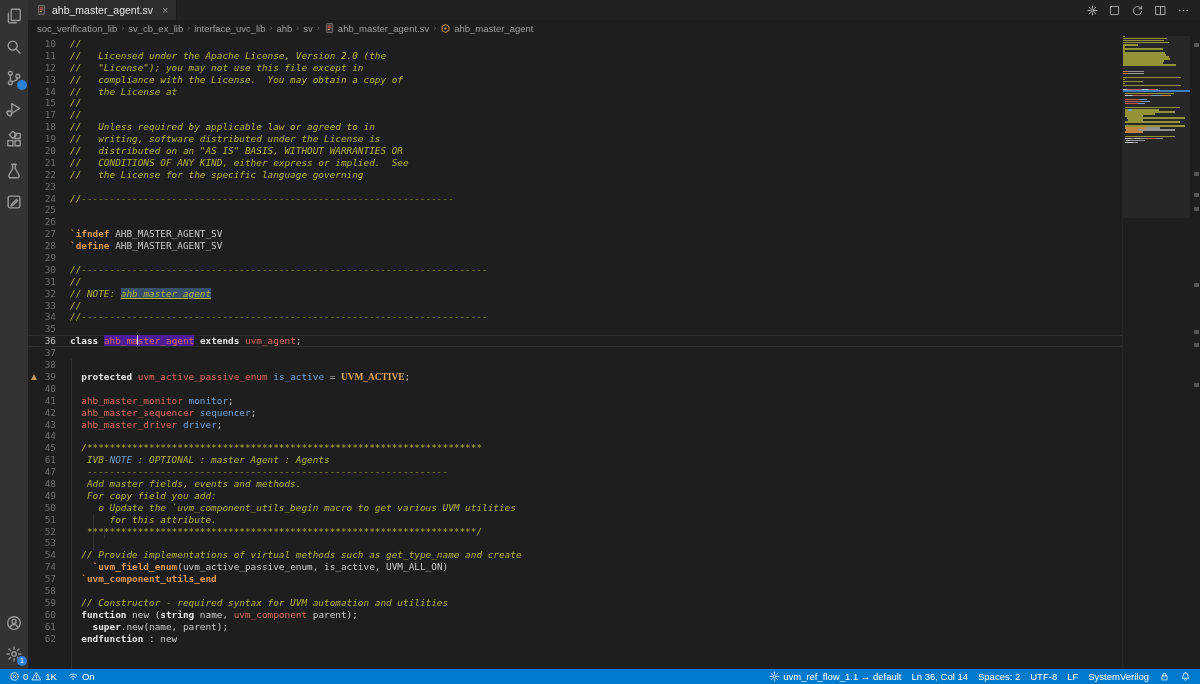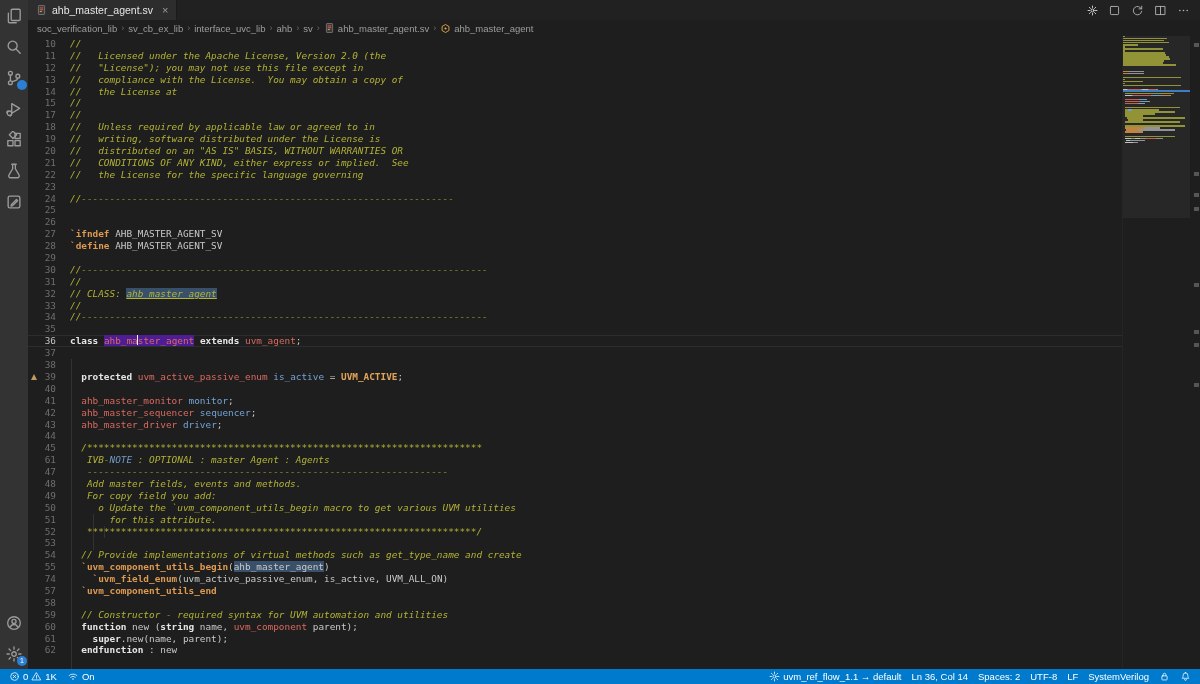--- a/index.html
+++ b/index.html
@@ -51,21 +51,21 @@
   .code { position:absolute; left:42px; top:0; }
 
   .tok-c  { color:#b2b235; font-style:italic; }
   .tok-cl { color:#b2b235; font-style:italic; text-decoration:underline; }
   .tok-ch { color:#b2b235; font-style:italic; text-decoration:underline; background:#39506b; }
   .tok-k  { color:#e6e6e6; font-weight:bold; }
   .tok-t  { color:#d9695f; }
   .tok-th { color:#d9695f; background:#4c1d95; }
   .tok-v  { color:#73a3d6; }
   .tok-m  { color:#de9a50; font-weight:bold; }
-  .tok-C  { color:#e2a458; font-weight:bold; }
+  .tok-C  { color:#e2a458; font-weight:bold;font-family:Liberation Serif, serif; }
   .tok-p  { color:#c9c9c9; }
   .tok-ph { color:#c9c9c9; background:#39506b; }
   .tok-n  { color:#6f9bc7; font-style:italic; }
   .cursor { display:inline-block; width:1.2px; height:10px; background:#f0f0f0;
             vertical-align:-1px; margin:0 -0.6px; }
 
   .indent-guide { position:absolute; width:1px; background:rgba(255,255,255,0.09); }
 
   
   .minimap { position:absolute; top:0; right:10px; width:68px; bottom:0; background:#1e1e1e;
@@ -293,21 +293,21 @@
         <div class="line"><span class="num">22</span><span class="code"><span class="tok-c">//   the License for the specific language governing</span></span></div>
         <div class="line"><span class="num">23</span></div>
         <div class="line"><span class="num">24</span><span class="code"><span class="tok-c">//------------------------------------------------------------------</span></span></div>
         <div class="line"><span class="num">25</span><span class="code"></span></div>
         <div class="line"><span class="num">26</span><span class="code"></span></div>
         <div class="line"><span class="num">27</span><span class="code"><span class="tok-m">`ifndef</span><span class="tok-p"> AHB_MASTER_AGENT_SV</span></span></div>
         <div class="line"><span class="num">28</span><span class="code"><span class="tok-m">`define</span><span class="tok-p"> AHB_MASTER_AGENT_SV</span></span></div>
         <div class="line"><span class="num">29</span><span class="code"></span></div>
         <div class="line"><span class="num">30</span><span class="code"><span class="tok-c">//------------------------------------------------------------------------</span></span></div>
         <div class="line"><span class="num">31</span><span class="code"><span class="tok-c">//</span></span></div>
-        <div class="line"><span class="num">32</span><span class="code"><span class="tok-c">// CLASS: </span><span class="tok-ch">ahb_master_agent</span></span></div>
+        <div class="line"><span class="num">32</span><span class="code"><span class="tok-c">// NOTE: </span><span class="tok-ch">ahb_master_agent</span></span></div>
         <div class="line"><span class="num">33</span><span class="code"><span class="tok-c">//</span></span></div>
         <div class="line"><span class="num">34</span><span class="code"><span class="tok-c">//------------------------------------------------------------------------</span></span></div>
         <div class="line"><span class="num">35</span><span class="code"></span></div>
         <div class="line active"><span class="num">36</span><span class="code"><span class="tok-k">class</span><span class="tok-p"> </span><span class="tok-th">ahb_ma</span><span class="cursor"></span><span class="tok-th">ster_agent</span><span class="tok-p"> </span><span class="tok-k">extends</span><span class="tok-p"> </span><span class="tok-t">uvm_agent</span><span class="tok-p">;</span></span></div>
         <div class="line"><span class="num">37</span><span class="code"></span></div>
         <div class="line"><span class="num">38</span></div>
         <div class="line"><span class="num">39</span><span class="marker"></span><span class="code"><span class="tok-k">  protected</span><span class="tok-p"> </span><span class="tok-t">uvm_active_passive_enum</span><span class="tok-p"> </span><span class="tok-v">is_active</span><span class="tok-p"> = </span><span class="tok-C">UVM_ACTIVE</span><span class="tok-p">;</span></span></div>
         <div class="line"><span class="num">40</span><span class="code"></span></div>
         <div class="line"><span class="num">41</span><span class="code"><span class="tok-t">  ahb_master_monitor</span><span class="tok-p"> </span><span class="tok-v">monitor</span><span class="tok-p">;</span></span></div>
         <div class="line"><span class="num">42</span><span class="code"><span class="tok-t">  ahb_master_sequencer</span><span class="tok-p"> </span><span class="tok-v">sequencer</span><span class="tok-p">;</span></span></div>
@@ -316,21 +316,20 @@
         <div class="line"><span class="num">45</span><span class="code"><span class="tok-c">  /**********************************************************************</span></span></div>
         <div class="line"><span class="num">61</span><span class="code"><span class="tok-c">   IVB-</span><span class="tok-n">NOTE</span><span class="tok-c"> : OPTIONAL : master Agent : Agents</span></span></div>
         <div class="line"><span class="num">47</span><span class="code"><span class="tok-c">   ----------------------------------------------------------------</span></span></div>
         <div class="line"><span class="num">48</span><span class="code"><span class="tok-c">   Add master fields, events and methods.</span></span></div>
         <div class="line"><span class="num">49</span><span class="code"><span class="tok-c">   For copy field you add:</span></span></div>
         <div class="line"><span class="num">50</span><span class="code"><span class="tok-c">     o Update the `uvm_component_utils_begin macro to get various UVM utilities</span></span></div>
         <div class="line"><span class="num">51</span><span class="code"><span class="tok-c">       for this attribute.</span></span></div>
         <div class="line"><span class="num">52</span><span class="code"><span class="tok-c">   *********************************************************************/</span></span></div>
         <div class="line"><span class="num">53</span><span class="code"></span></div>
         <div class="line"><span class="num">54</span><span class="code"><span class="tok-c">  // Provide implementations of virtual methods such as get_type_name and create</span></span></div>
-        <div class="line"><span class="num">55</span><span class="code"><span class="tok-m">  `uvm_component_utils_begin</span><span class="tok-p">(</span><span class="tok-ph">ahb_master_agent</span><span class="tok-p">)</span></span></div>
         <div class="line"><span class="num">74</span><span class="code"><span class="tok-m">    `uvm_field_enum</span><span class="tok-p">(uvm_active_passive_enum, is_active, UVM_ALL_ON)</span></span></div>
         <div class="line"><span class="num">57</span><span class="code"><span class="tok-m">  `uvm_component_utils_end</span></span></div>
         <div class="line"><span class="num">58</span><span class="code"></span></div>
         <div class="line"><span class="num">59</span><span class="code"><span class="tok-c">  // Constructor - required syntax for UVM automation and utilities</span></span></div>
         <div class="line"><span class="num">60</span><span class="code"><span class="tok-k">  function</span><span class="tok-p"> new (</span><span class="tok-k">string</span><span class="tok-p"> name, </span><span class="tok-t">uvm_component</span><span class="tok-p"> parent);</span></span></div>
         <div class="line"><span class="num">61</span><span class="code"><span class="tok-k">    super</span><span class="tok-p">.new(name, parent);</span></span></div>
         <div class="line"><span class="num">62</span><span class="code"><span class="tok-k">  endfunction</span><span class="tok-p"> : new</span></span></div>
       </div>
     <div class="indent-guide" style="left:42.5px; top:323px; height:310px;"></div>
     <div class="indent-guide" style="left:64.6px; top:478px; height:36px;"></div>

